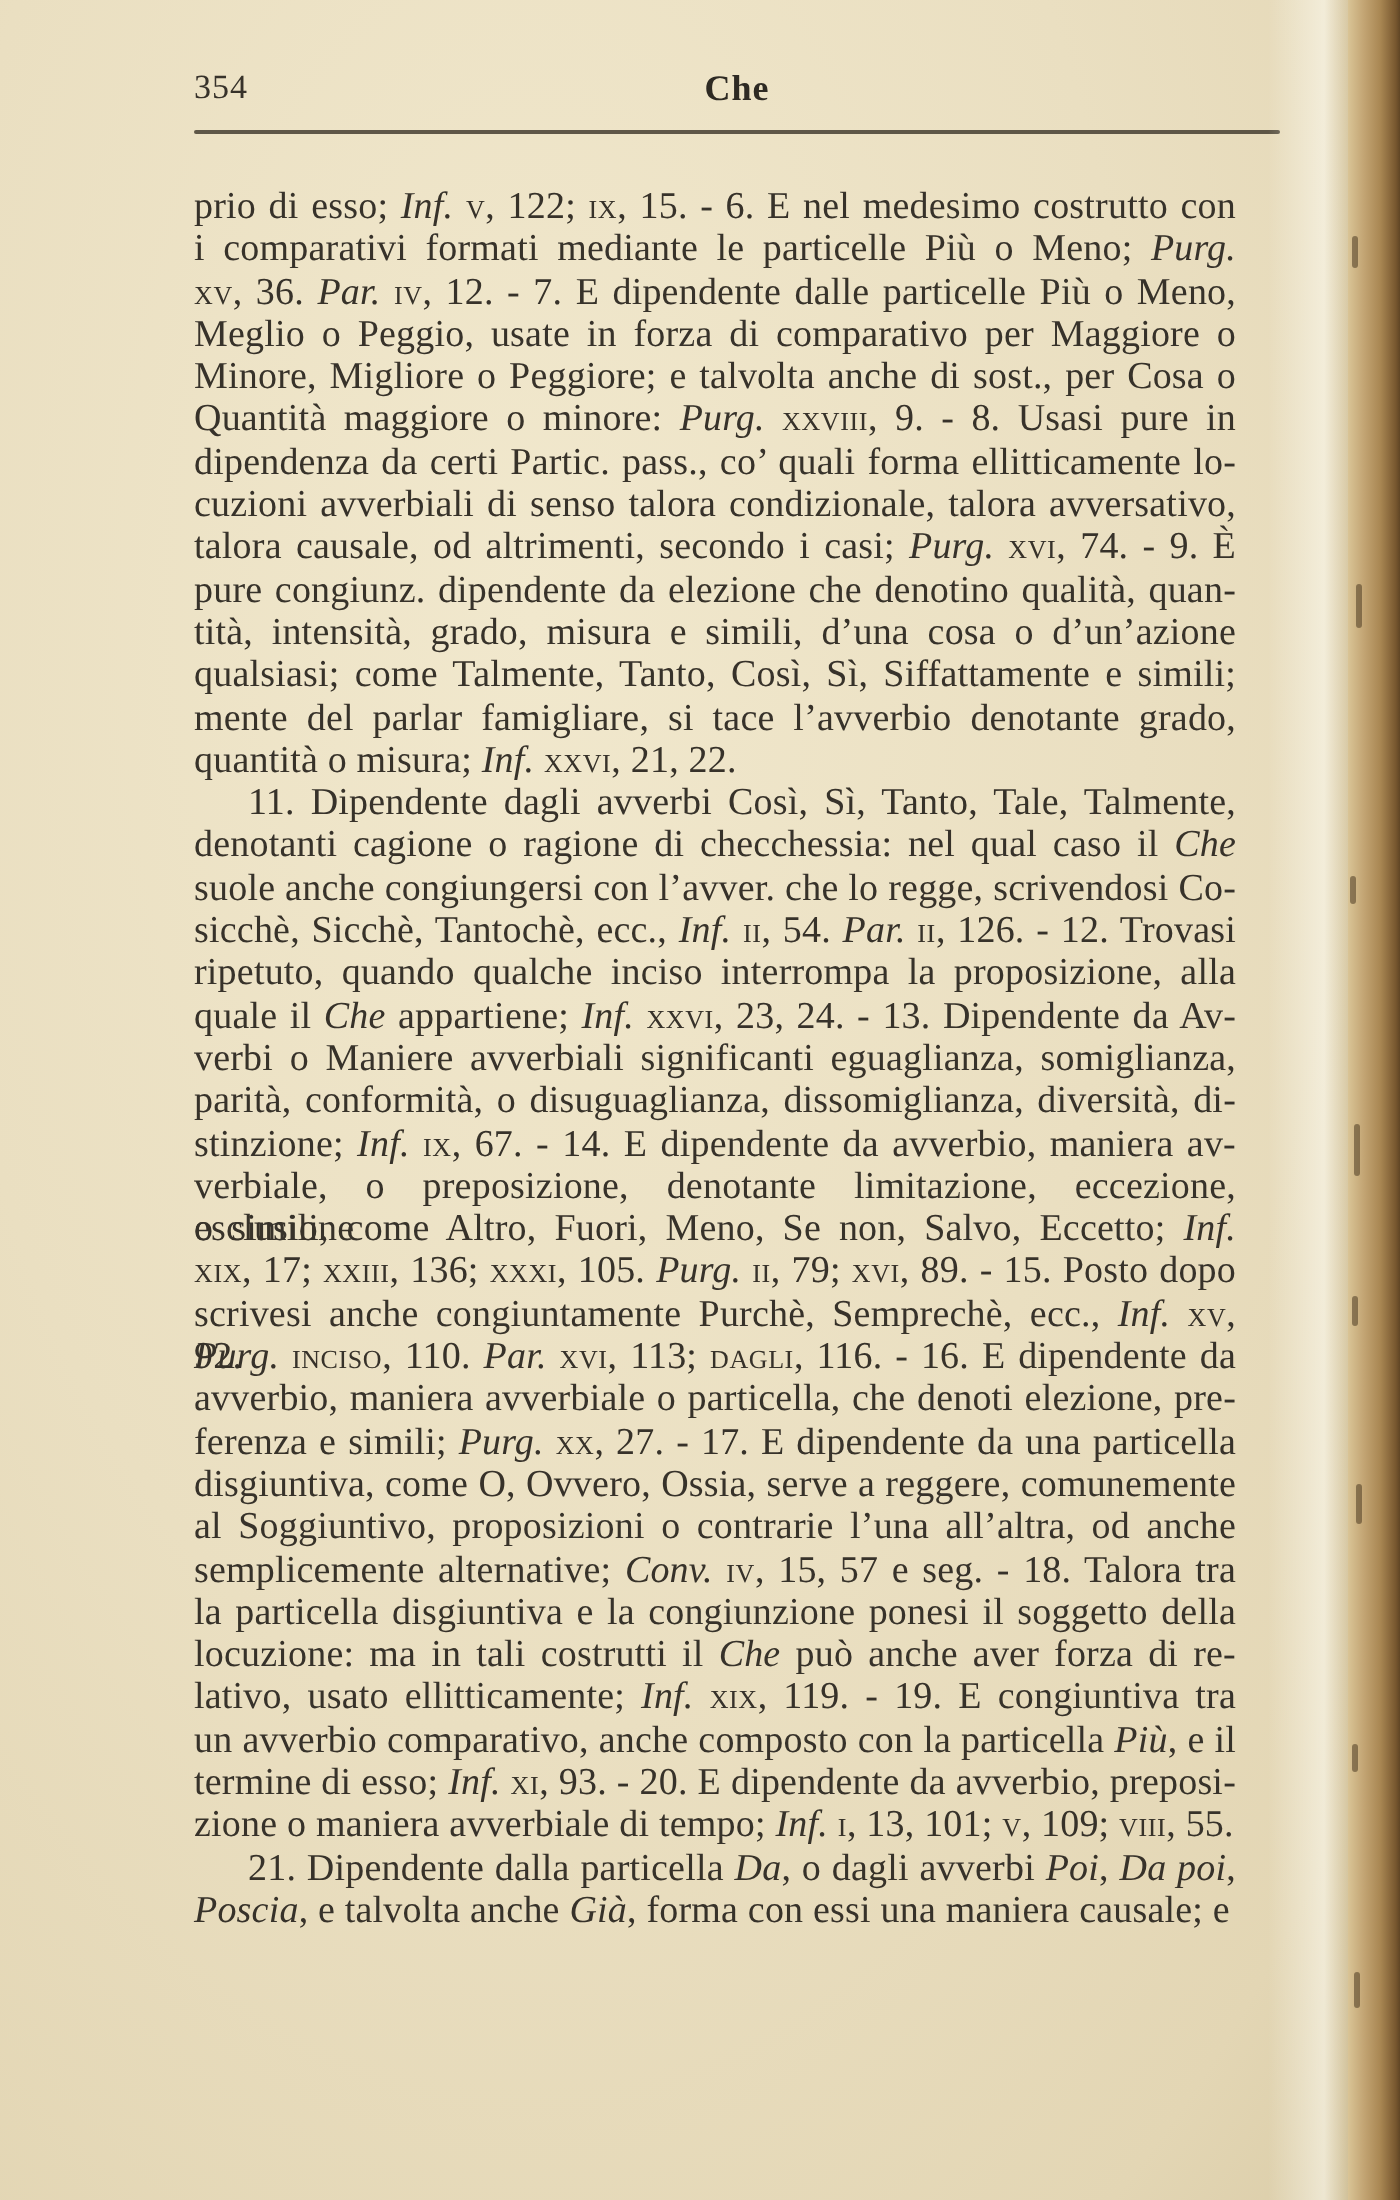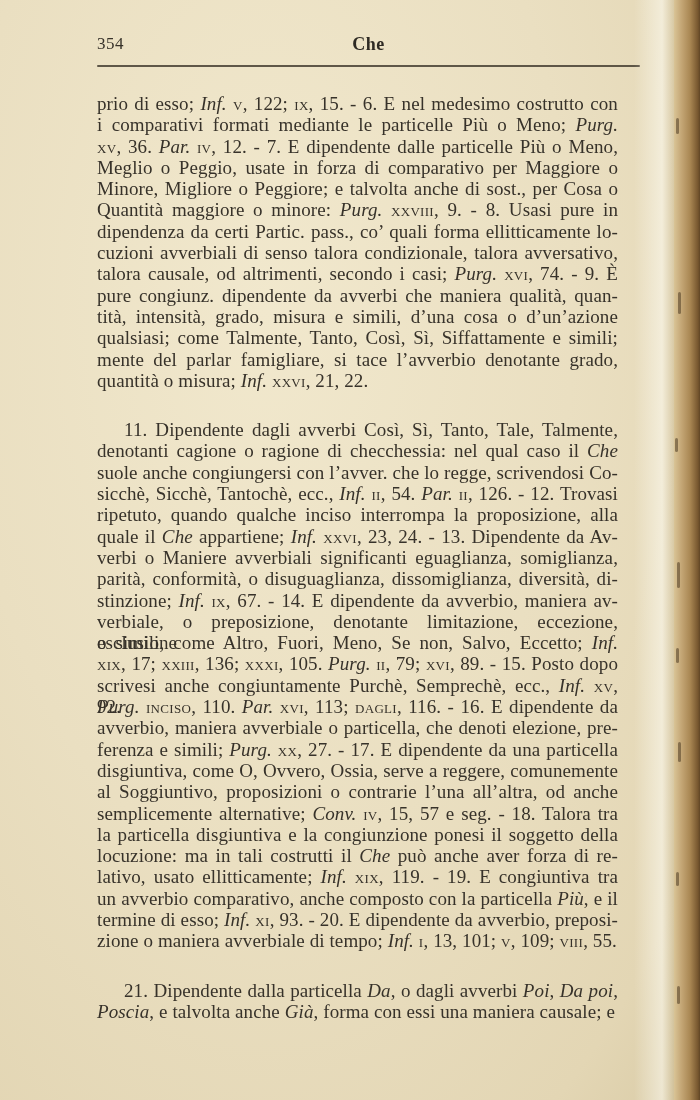--- a/index.html
+++ b/index.html
@@ -36,21 +36,21 @@
   }
   .body-text {
     position:absolute; top:93px; left:97px; width:521px;
     font-size:19px; color:#37322a; letter-spacing:.1px;
   }
   .line {
     height:21.3px; line-height:21.3px; white-space:normal;
     text-align:justify; text-align-last:justify;
   }
   .line.para-end { text-align-last:left; }
-  .line.indent { text-indent:27px;margin-top:28px; }
+  .line.indent { text-indent:27px; }
   .line i { font-style:italic; }
   .sc { font-variant:small-caps; font-variant-caps:small-caps; letter-spacing:.3px; }
 </style>
 </head>
 <body>
 
 <div class="page">
 
   <div class="header">
     <span class="page-number">354</span>
@@ -62,21 +62,21 @@
   <div class="body-text">
       <div class="line">prio di esso; <i>Inf.</i> <span class="sc">v</span>, 122; <span class="sc">ix</span>, 15. - 6. E nel medesimo costrutto con</div>
       <div class="line">i comparativi formati mediante le particelle Più o Meno; <i>Purg.</i></div>
       <div class="line"><span class="sc">xv</span>, 36. <i>Par.</i> <span class="sc">iv</span>, 12. - 7. E dipendente dalle particelle Più o Meno,</div>
       <div class="line">Meglio o Peggio, usate in forza di comparativo per Maggiore o</div>
       <div class="line">Minore, Migliore o Peggiore; e talvolta anche di sost., per Cosa o</div>
       <div class="line">Quantità maggiore o minore: <i>Purg.</i> <span class="sc">xxviii</span>, 9. - 8. Usasi pure in</div>
       <div class="line">dipendenza da certi Partic. pass., co’ quali forma ellitticamente lo-</div>
       <div class="line">cuzioni avverbiali di senso talora condizionale, talora avversativo,</div>
       <div class="line">talora causale, od altrimenti, secondo i casi; <i>Purg.</i> <span class="sc">xvi</span>, 74. - 9. È</div>
-      <div class="line">pure congiunz. dipendente da avverbi che maniera qualità, quan-</div>
+      <div class="line">pure congiunz. dipendente da elezione che denotino qualità, quan-</div>
       <div class="line">tità, intensità, grado, misura e simili, d’una cosa o d’un’azione</div>
       <div class="line">qualsiasi; come Talmente, Tanto, Così, Sì, Siffattamente e simili;</div>
       <div class="line">mente del parlar famigliare, si tace l’avverbio denotante grado,</div>
       <div class="line para-end">quantità o misura; <i>Inf.</i> <span class="sc">xxvi</span>, 21, 22.</div>
       <div class="line indent">11. Dipendente dagli avverbi Così, Sì, Tanto, Tale, Talmente,</div>
       <div class="line">denotanti cagione o ragione di checchessia: nel qual caso il <i>Che</i></div>
       <div class="line">suole anche congiungersi con l’avver. che lo regge, scrivendosi Co-</div>
       <div class="line">sicchè, Sicchè, Tantochè, ecc., <i>Inf.</i> <span class="sc">ii</span>, 54. <i>Par.</i> <span class="sc">ii</span>, 126. - 12. Trovasi</div>
       <div class="line">ripetuto, quando qualche inciso interrompa la proposizione, alla</div>
       <div class="line">quale il <i>Che</i> appartiene; <i>Inf.</i> <span class="sc">xxvi</span>, 23, 24. - 13. Dipendente da Av-</div>

